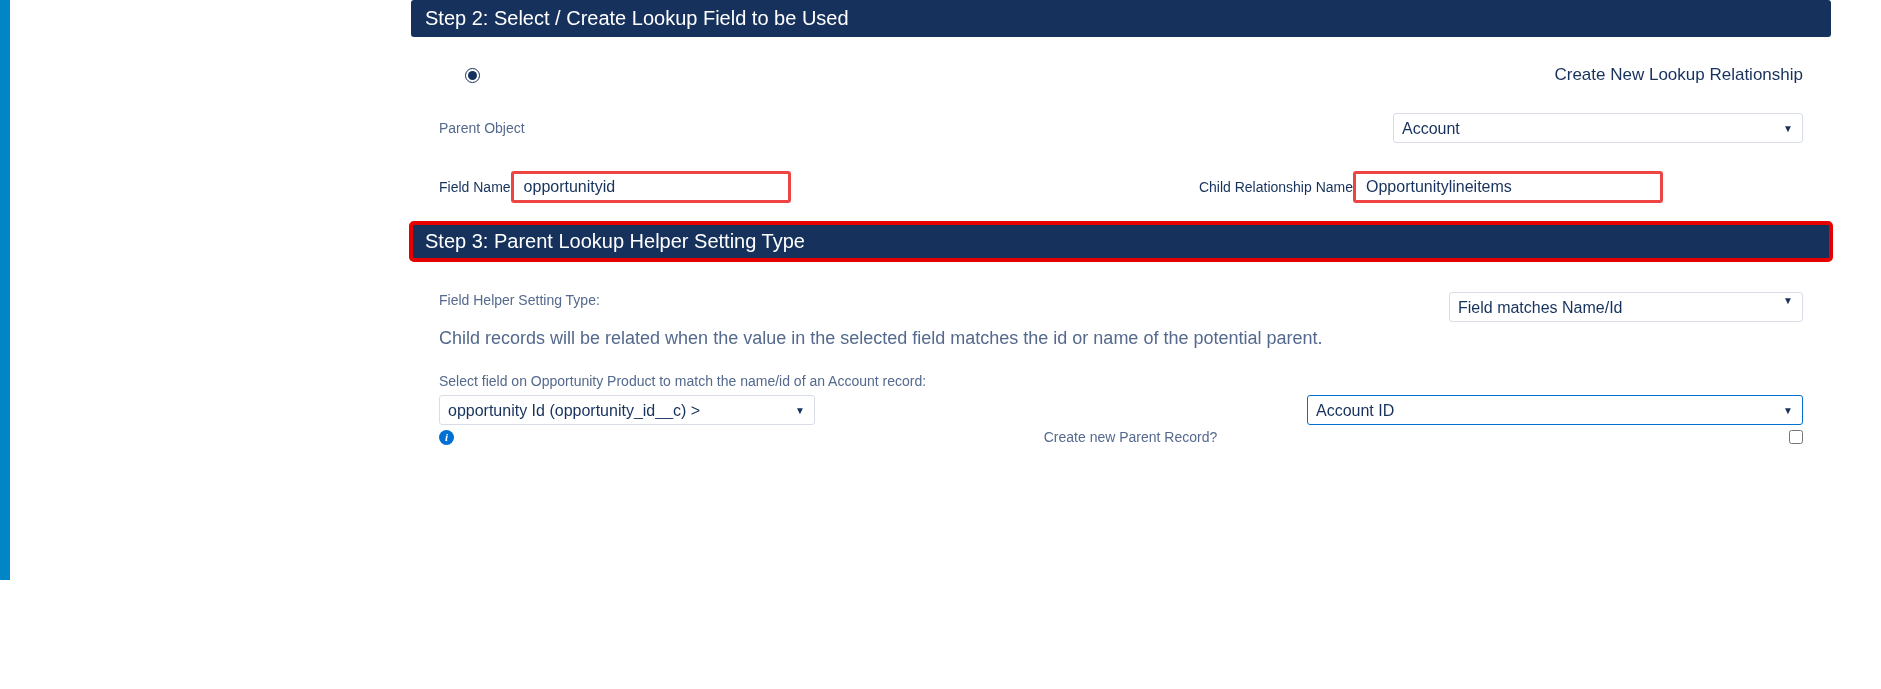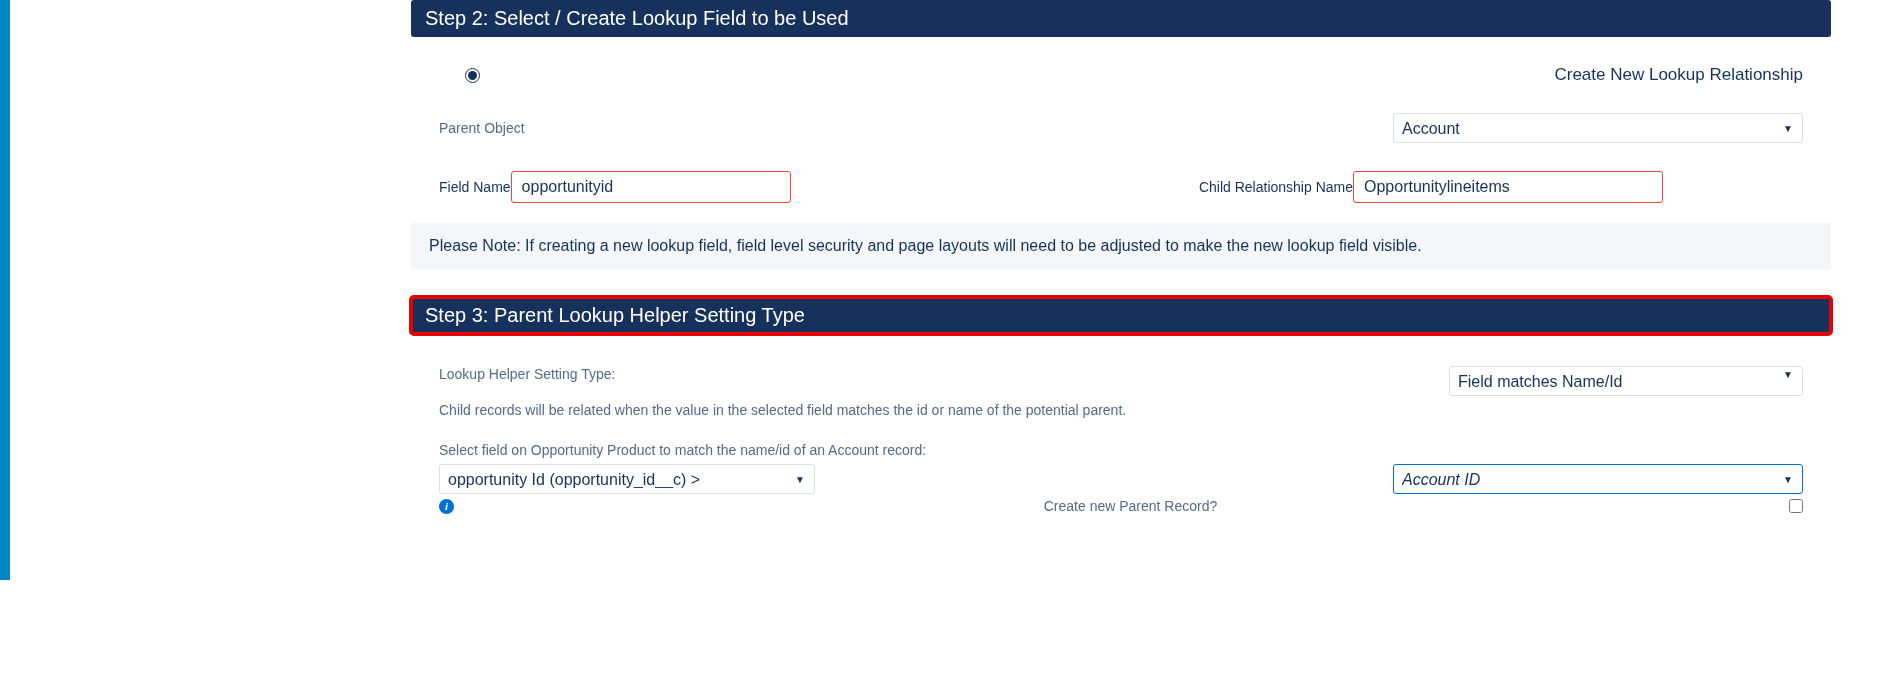--- a/index.html
+++ b/index.html
@@ -102,21 +102,21 @@
       display: flex;
       gap: 72px;
       margin-bottom: 8px;
     }
     .two-col .col {
       display: flex;
       align-items: center;
     }
 
     input[type="text"] {
-      border: 1px solid #ef4444;
+      border: 3px solid #ef4444;
       border-radius: 3px;
       background: #ffffff;
       font-size: 16px;
       color: #16325c;
       padding: 12px 10px;
       height: 32px;
     }
     .field-name-input { width: 280px; }
     .child-rel-input { width: 310px; }
 
@@ -139,39 +139,38 @@
     }
     .setting-type-line .field-label {
       color: #54698d;
       font-size: 14px;
       margin-right: 10px;
     }
     .setting-type-select { width: 354px; margin-top: 14px; }
 
     .help-text {
       color: #54698d;
-      font-size: 14px;
+      font-size: 18px;
       margin-bottom: 24px;
     }
     .section-label {
       color: #54698d;
       font-size: 14px;
       margin-bottom: 6px;
     }
 
     .match-row {
       display: flex;
       gap: 18px;
       align-items: center;
       margin-bottom: 4px;
     }
     .match-select-1 { width: 376px; }
     .match-select-2 {
-      width: 410px;
-      font-style: italic;
+      width: 496px;
     }
     .match-select-2-wrap select {
       border: 1px solid #0070d2;
     }
 
     .create-parent-line {
       display: flex;
       align-items: center;
       gap: 6px;
       margin-top: 2px;
@@ -236,32 +235,29 @@
           <input type="text" class="field-name-input" value="opportunityid" style="">
         </div>
         <div class="col" style="margin-left:auto; margin-right:140px;">
           <span class="field-label">Child Relationship Name</span>
           <input type="text" class="child-rel-input" value="Opportunitylineitems" style="">
         </div>
       </div>
 
     </div>
 
-    <div class="note-bar">
-      <span>Please Note: If creating a new lookup field, field level security and page layouts will need to be adjusted to make the new lookup field visible.</span>
-    </div>
 
     <div class="step-header highlighted">
       <span>Step 3: Parent Lookup Helper Setting Type</span>
     </div>
 
     <div class="step3-body">
 
       <div class="setting-type-line">
-        <span class="field-label">Lookup Helper Setting Type:</span>
+        <span class="field-label">Field Helper Setting Type:</span>
         <span class="select-wrap">
           <select class="setting-type-select">
             <option>Field matches Name/Id</option>
           </select>
         </span>
       </div>
 
       <p class="help-text">Child records will be related when the value in the selected field matches the id or name of the potential parent.</p>
 
       <p class="section-label">Select field on Opportunity Product to match the name/id of an Account record:</p>

